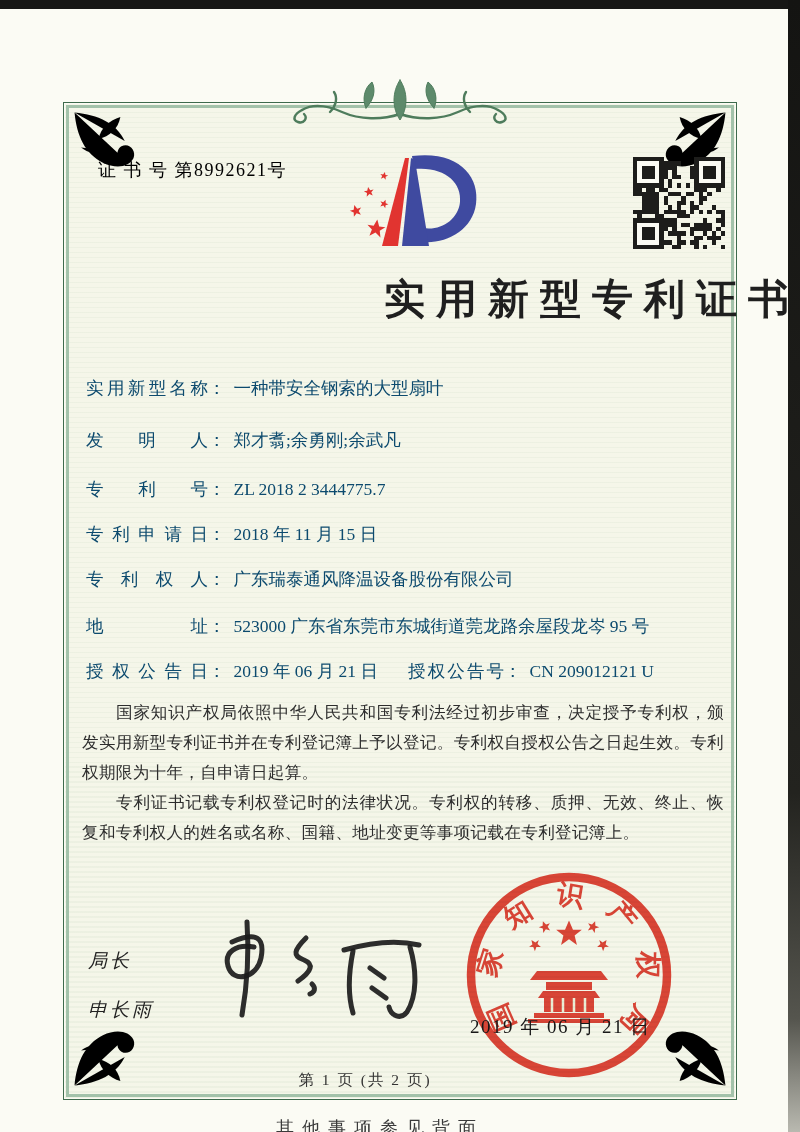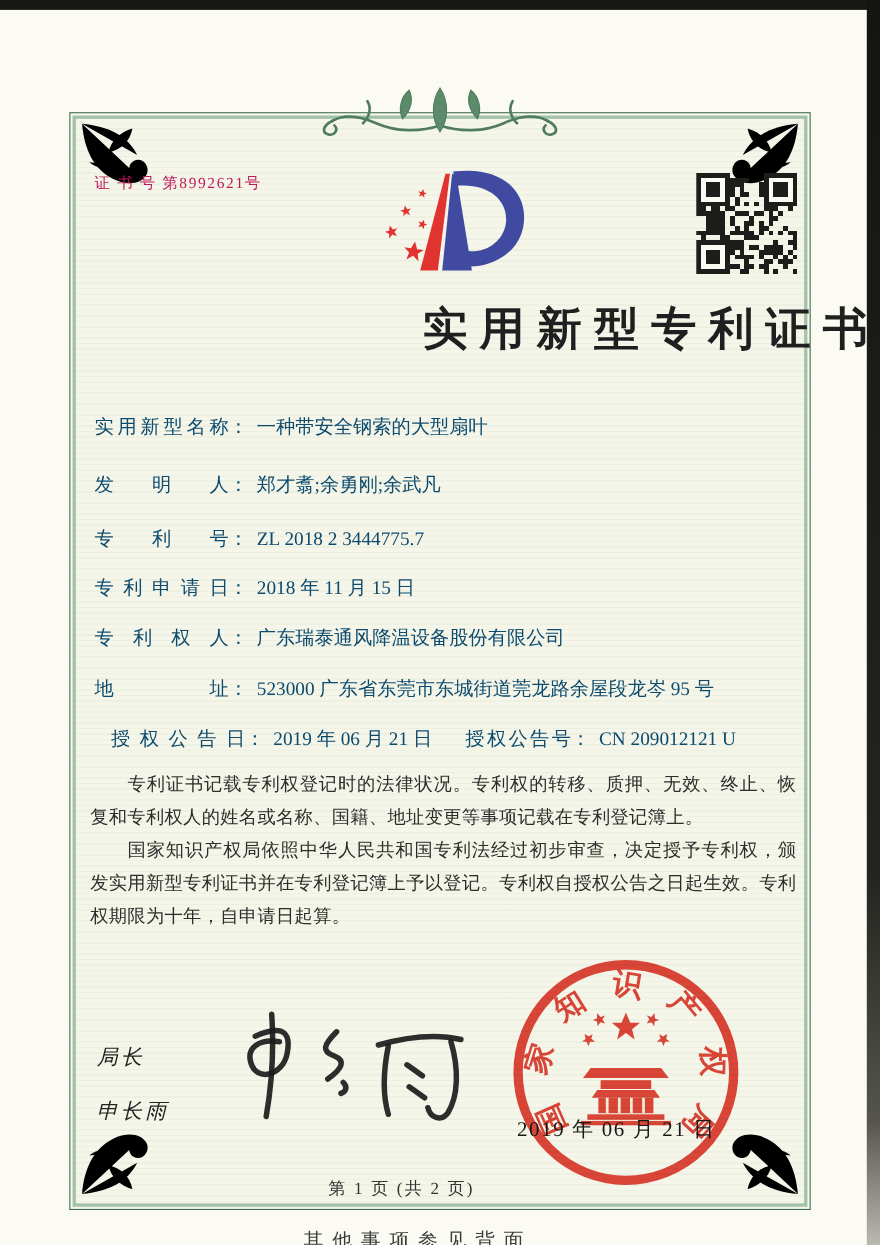--- a/index.html
+++ b/index.html
@@ -24,35 +24,35 @@
 
   .orn{position:absolute;pointer-events:none;}
   .orn path{stroke:#4e7c5c;stroke-width:2.4;fill:none;stroke-linecap:round;}
   .orn .leaf{fill:#5d8a6b;stroke:#4e7c5c;stroke-width:1;}
   .orn-tl{left:68px;top:106px;}
   .orn-tr{left:660px;top:106px;transform:scaleX(-1);}
   .orn-bl{left:68px;top:1020px;transform:scaleY(-1);}
   .orn-br{left:660px;top:1020px;transform:scale(-1,-1);}
   .orn-top{left:270px;top:74px;}
 
-  .cert-no{position:absolute;left:86px;top:158px;font-size:14px;letter-spacing:1.5px;color:#be185d;}
+  .cert-no{position:absolute;left:98px;top:158px;font-size:18px;letter-spacing:1.5px;color:#000000;}
 
   .logo{position:absolute;left:332px;top:148px;}
   .qr{position:absolute;left:633px;top:157px;}
 
   .title{position:absolute;left:0;right:0;top:272px;text-align:right;
     font-size:41px;font-weight:700;letter-spacing:11px;color:#1f1f1f;white-space:nowrap;}
 
   .row{position:absolute;left:86px;font-size:17.5px;white-space:nowrap;color:#0c4a6e;}
   .row .lbl{display:inline-block;width:122px;text-align:justify;text-align-last:justify;vertical-align:top;}
   .row .val{padding-left:8px;}
   .row .field2{position:absolute;left:322px;top:0;white-space:nowrap;}
   .row .field2 .lbl{width:96px;}
   .r-name{top:376px;} .r-inventor{top:428px;} .r-patno{top:477px;}
-  .r-filing{top:522px;} .r-patentee{top:567px;} .r-addr{top:614px;} .r-grant{top:659px;margin-left:15px;}
+  .r-filing{top:522px;} .r-patentee{top:567px;} .r-addr{top:614px;} .r-grant{top:659px;}
 
   .paras{position:absolute;left:82px;top:698px;width:642px;}
   .paras p{margin:0;font-size:16.6px;line-height:30px;letter-spacing:.3px;
     text-indent:2.05em;text-align:justify;color:#2d2d2d;}
 
   .signer{position:absolute;left:88px;top:948px;font-size:19px;letter-spacing:3px;color:#222;font-style:italic;}
   .signer .nm{margin-top:23px;}
   .sig{position:absolute;left:202px;top:916px;}
   .sig path{stroke:#1b1b1b;stroke-width:5;fill:none;stroke-linecap:round;stroke-linejoin:round;opacity:.92;}
 
@@ -304,22 +304,22 @@
   </div>
   <div class="row r-addr">
     <span class="lbl">地址</span><span>：</span><span class="val">523000 广东省东莞市东城街道莞龙路余屋段龙岑 95 号</span>
   </div>
   <div class="row r-grant">
     <span><span class="lbl">授权公告日</span><span>：</span><span class="val">2019 年 06 月 21 日</span></span>
     <span class="field2"><span class="lbl">授权公告号</span><span>：</span><span class="val">CN 209012121 U</span></span>
   </div>
 
   <div class="paras">
+    <p>国家知识产权局依照中华人民共和国专利法经过初步审查，决定授予专利权，颁发实用新型专利证书并在专利登记簿上予以登记。专利权自授权公告之日起生效。专利权期限为十年，自申请日起算。</p>
     <p>专利证书记载专利权登记时的法律状况。专利权的转移、质押、无效、终止、恢复和专利权人的姓名或名称、国籍、地址变更等事项记载在专利登记簿上。</p>
-    <p>国家知识产权局依照中华人民共和国专利法经过初步审查，决定授予专利权，颁发实用新型专利证书并在专利登记簿上予以登记。专利权自授权公告之日起生效。专利权期限为十年，自申请日起算。</p>
   </div>
 
   <div class="signer">
     <div>局长</div>
     <div class="nm">申长雨</div>
   </div>
 
   <svg class="sig" width="225" height="105" viewBox="0 0 225 105">
     <path d="M30,26 C55,15 63,22 59,42 C55,62 31,68 26,50 C22,36 34,28 52,31"></path>
     <path d="M45,6 C47,35 45,70 40,99"></path>

